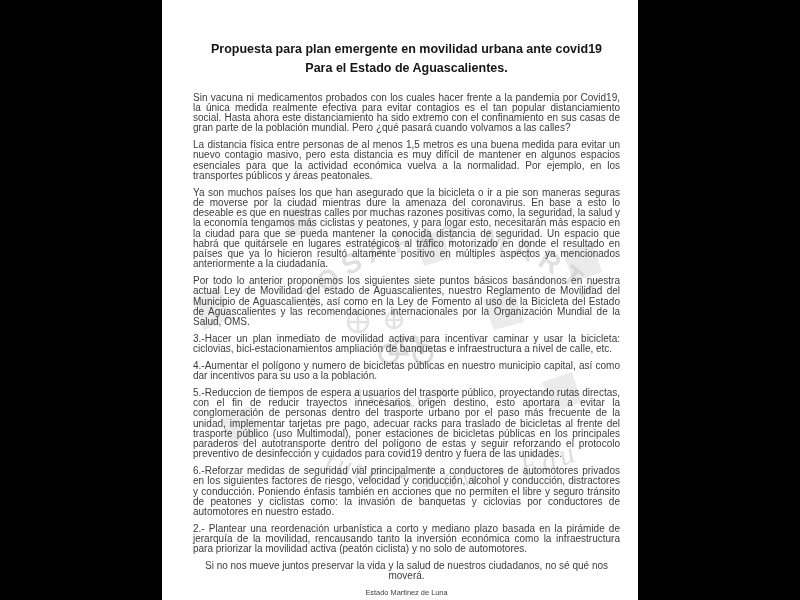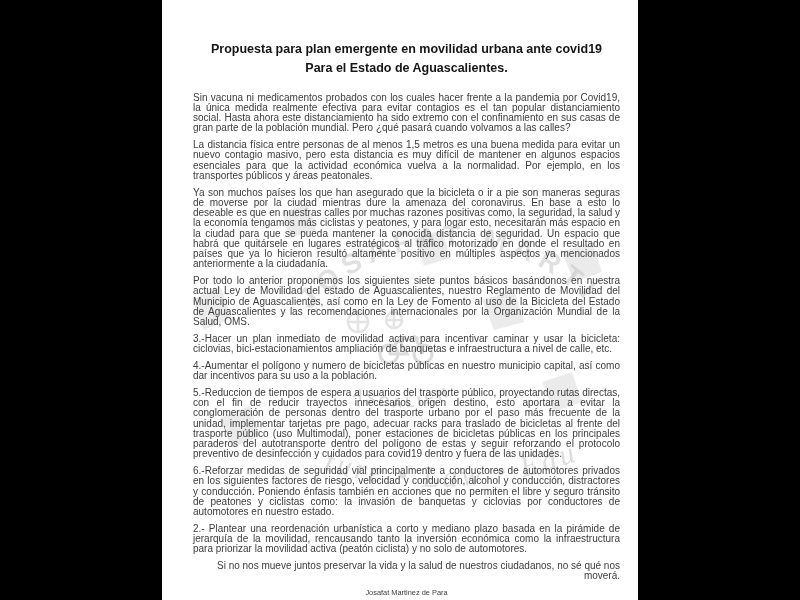--- a/index.html
+++ b/index.html
@@ -35,21 +35,21 @@
     line-height: 1.5;
     color: #161616;
     margin: 0 0 15px 0;
   }
   .body-p {
     font-size: 10px;
     line-height: 10.25px;
     text-align: justify;
     margin: 0 0 6.5px 0;
   }
-  .closing { text-align: right; }
+  .closing { text-align: center; }
   .signature {
     text-align: center;
     font-size: 7.4px;
     line-height: 10.8px;
     margin: 0;
   }
   .date-line {
     text-align: right;
     font-size: 13px;
     margin-top: -4px;
@@ -119,20 +119,20 @@
 
       <p class="body-p">3.-Hacer un plan inmediato de movilidad activa para incentivar caminar y usar la bicicleta: ciclovias, bici-estacionamientos ampliación de banquetas e infraestructura a nivel de calle, etc.</p>
       <p class="body-p">4.-Aumentar el polígono y numero de bicicletas públicas en nuestro municipio capital, así como dar incentivos para su uso a la población.</p>
       <p class="body-p">5.-Reduccion de tiempos de espera a usuarios del trasporte público, proyectando rutas directas, con el fin de reducir trayectos innecesarios origen destino, esto aportara a evitar la conglomeración de personas dentro del trasporte urbano por el paso más frecuente de la unidad, implementar tarjetas pre pago, adecuar racks para traslado de bicicletas al frente del trasporte público (uso Multimodal), poner estaciones de bicicletas públicas en los principales paraderos del autotransporte dentro del polígono de estas y seguir reforzando el protocolo preventivo de desinfección y cuidados para covid19 dentro y fuera de las unidades.</p>
       <p class="body-p">6.-Reforzar medidas de seguridad vial principalmente a conductores de automotores privados en los siguientes factores de riesgo, velocidad y conducción, alcohol y conducción, distractores y conducción. Poniendo énfasis también en acciones que no permiten el libre y seguro tránsito de peatones y ciclistas como: la invasión de banquetas y ciclovias por conductores de automotores en nuestro estado.</p>
       <p class="body-p">2.- Plantear una reordenación urbanística a corto y mediano plazo basada en la pirámide de jerarquía de la movilidad, rencausando tanto la inversión económica como la infraestructura para priorizar la movilidad activa (peatón ciclista) y no solo de automotores.</p>
 
       <p class="body-p closing">Si no nos mueve juntos preservar la vida y la salud de nuestros ciudadanos, no sé qué nos moverá.</p>
 
       <div class="signature">
-        <div>Josafat Martinez de Para</div>
+        <div>Estado Martinez de Luna</div>
         <div>Por BYCS Internacional.</div>
       </div>
 
       <div class="date-line">12 de mayo 2020.</div>
     </div>
   </div>
 </div>
 
 </body></html>

